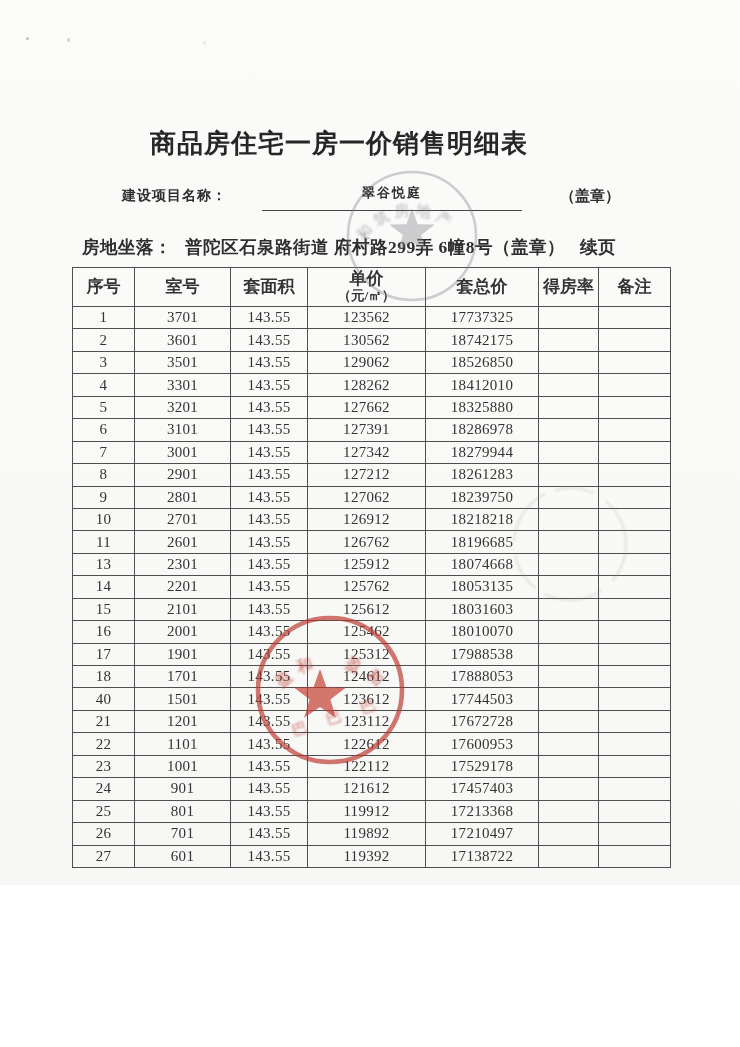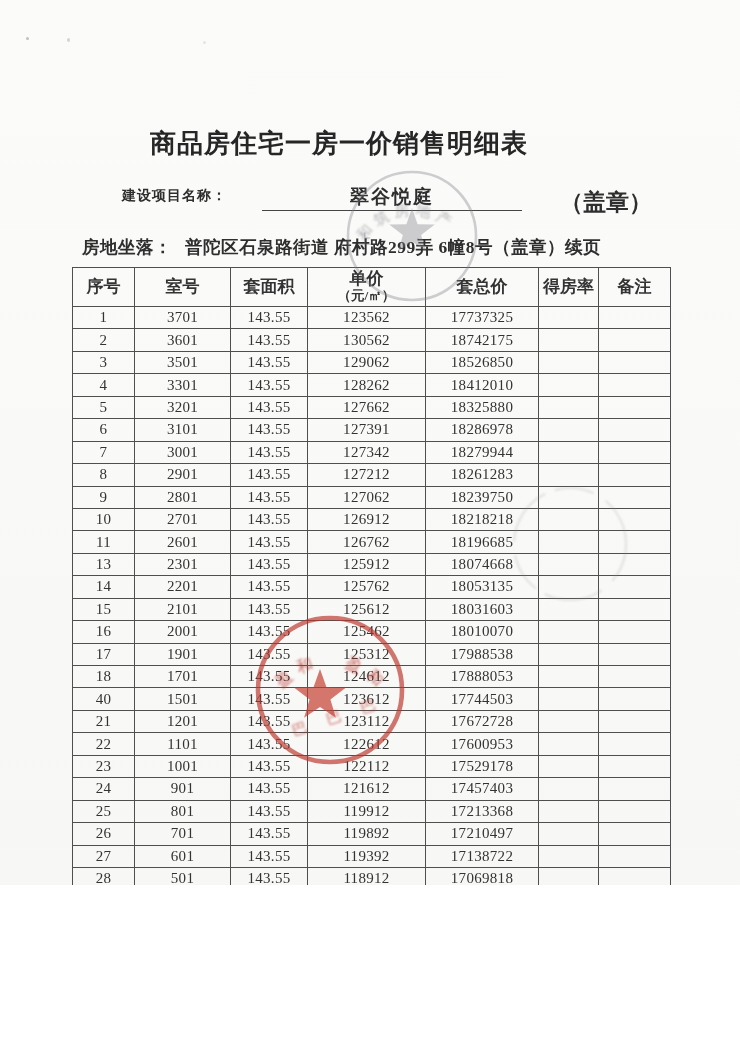--- a/index.html
+++ b/index.html
@@ -10,27 +10,27 @@
   .s1{left:26px;top:37px;width:3px;height:3px;opacity:.55;}
   .s2{left:67px;top:38px;width:3px;height:4px;opacity:.35;}
   .s3{left:203px;top:41px;width:3px;height:3px;opacity:.2;}
 
   .title{position:absolute;left:-31px;top:126px;width:740px;margin:0;text-align:center;
          font-size:26px;font-weight:700;letter-spacing:1px;color:#262626;}
 
   .project-line{position:absolute;left:0;top:184px;width:740px;height:34px;}
   .project-label{position:absolute;left:122px;top:3px;font-size:14px;font-weight:600;letter-spacing:1px;}
   .project-underline{position:absolute;left:262px;top:0;width:260px;height:26px;text-align:center;
-                     border-bottom:1.6px solid #454545;font-size:19px;font-weight:600;letter-spacing:2px;}
-  .project-seal{position:absolute;left:560px;top:3px;font-size:23px;font-weight:600;}
+                     border-bottom:1.6px solid #454545;font-size:13px;font-weight:600;letter-spacing:2px;}
+  .project-seal{position:absolute;left:560px;top:3px;font-size:15px;font-weight:600;}
 
   .location-line{position:absolute;left:82px;top:235px;width:640px;font-size:17.5px;font-weight:600;
                  letter-spacing:.5px;white-space:nowrap;}
   .location-value{margin-left:13px;}
-  .continuation{}
+  .continuation{margin-left:15px;}
 
   table.price{position:absolute;left:72px;top:267px;border-collapse:collapse;table-layout:fixed;
               width:598px;background:transparent;}
   table.price th,table.price td{border:1px solid #4f4f4f;text-align:center;padding:0;
               font-family:"Liberation Serif","DejaVu Serif",serif;color:#333;}
   table.price thead th{height:38px;font-size:17px;font-weight:600;line-height:1.1;margin-top:36px;}
   table.price thead th .sub{font-size:13.5px;font-weight:600;}
   table.price tbody td{height:21.45px;font-size:15px;font-weight:500;letter-spacing:.3px;}
   col.c0{width:62px}col.c1{width:96px}col.c2{width:77px}col.c3{width:118px}
   col.c4{width:113px}col.c5{width:60px}col.c6{width:72px}
@@ -305,29 +305,20 @@
           <td>17210497</td>
           <td></td>
           <td></td>
         </tr>
         <tr>
           <td>27</td>
           <td>601</td>
           <td>143.55</td>
           <td>119392</td>
           <td>17138722</td>
-          <td></td>
-          <td></td>
-        </tr>
-        <tr>
-          <td>28</td>
-          <td>501</td>
-          <td>143.55</td>
-          <td>118912</td>
-          <td>17069818</td>
           <td></td>
           <td></td>
         </tr>
       </tbody>
   </table>
 
   <svg class="stamp stamp-top" viewBox="-70 -70 140 140">
     <circle cx="0" cy="0" r="64" fill="none" stroke="rgba(125,125,133,0.36)" stroke-width="2.6"></circle>
     <path id="garc" d="M -52 16 A 55 55 0 0 1 52 16" fill="none"></path>
     <text class="arc-blur" font-size="15" letter-spacing="5" fill="rgba(112,112,122,0.5)">

